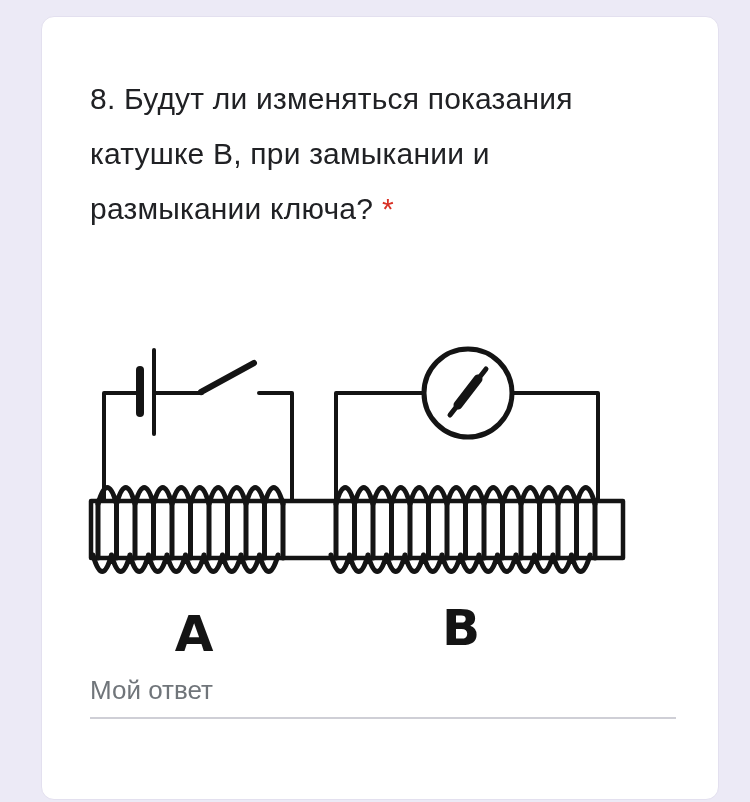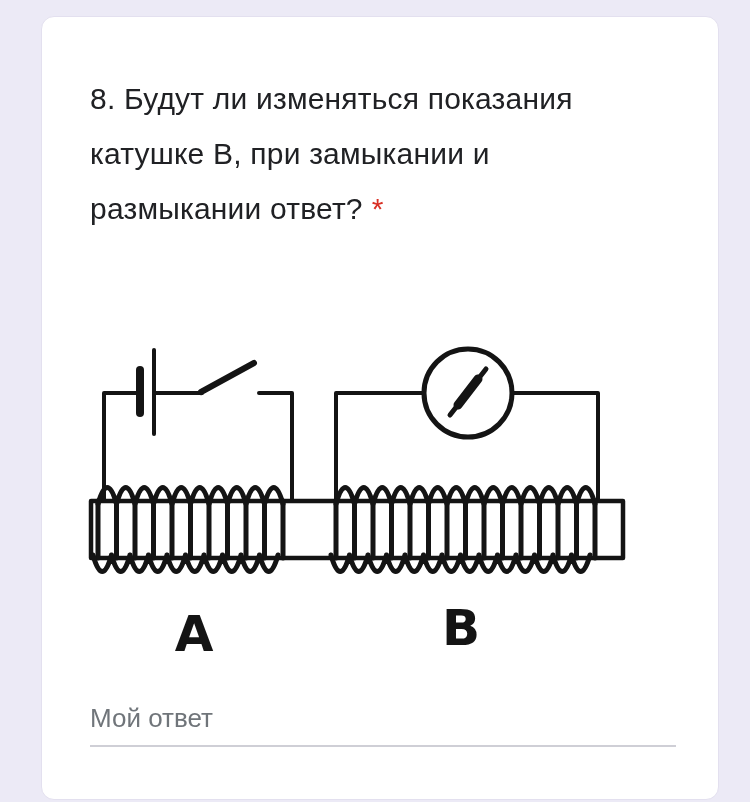--- a/index.html
+++ b/index.html
@@ -16,37 +16,37 @@
   .question{
     position:absolute;left:48px;top:54px;width:580px;
     font-size:30px;line-height:55px;color:#202124;letter-spacing:0.2px;
   }
   .q-line{white-space:nowrap;}
   .req{color:#d93025;margin-left:9px;}
   .diagram{
     position:absolute;left:39px;top:309px;width:560px;height:340px;
   }
   .answer{
-    position:absolute;left:48px;top:682px;width:586px;height:46px;
+    position:absolute;left:48px;top:654px;width:586px;height:46px;
     border-bottom:2px solid #cfcfd6;
     font-size:26px;line-height:38px;color:#70757a;
     cursor:text;
   }
   svg text{font-family:"DejaVu Sans","Liberation Sans",sans-serif;font-weight:bold;}
 </style>
 </head>
 <body>
 
 <div class="card">
 
   <div class="question">
     <div class="q-line">8. Будут ли изменяться показания</div>
     <div class="q-line">катушке В, при замыкании и</div>
     <div class="q-line">
-      <span>размыкании ответ?</span><span class="req">*</span>
+      <span>размыкании ключа?</span><span class="req">*</span>
     </div>
   </div>
 
   <svg class="diagram" id="circuit-svg" viewBox="80 325 560 340" xmlns="http://www.w3.org/2000/svg" fill="none" stroke="#141414" stroke-linecap="round" stroke-linejoin="round">
 
     <path d="M 103 500 V 392 H 135" stroke-width="4"></path>
     <g>
       <path d="M 139 369 V 412" stroke-width="8"></path>
       <path d="M 153 349 V 433" stroke-width="4"></path>
     </g>

